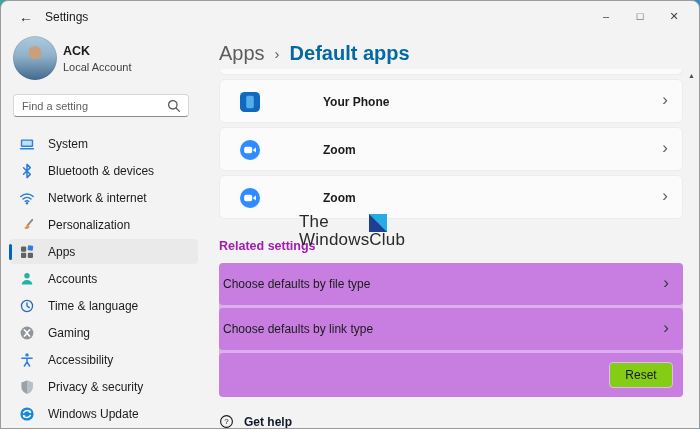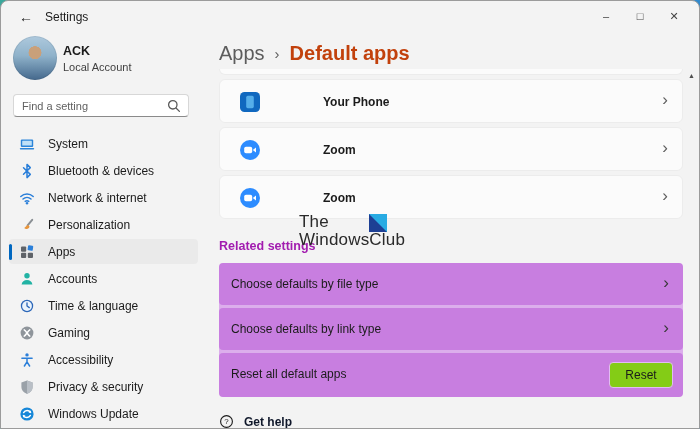--- a/index.html
+++ b/index.html
@@ -41,35 +41,35 @@
   .nav-item.selected{ background:#eaeaea; }
   .accent-pill{ position:absolute; left:0px; top:4.5px; width:3px; height:16px; border-radius:2px;
     background:#0067c0; }
   .nav-icon{ width:16px; height:16px; margin-left:10px; flex:0 0 16px; }
   .nav-label{ margin-left:13px; font-size:12px; color:#1b1b1b; white-space:nowrap; }
   
   .main{ position:absolute; left:218px; top:32px; width:464px; }
   .breadcrumb{ display:flex; align-items:center; height:28px; margin-top:6px; }
   .bc-parent{ font-size:20px; color:#5d5d5d; cursor:pointer; }
   .bc-sep{ font-size:15px; color:#5d5d5d; margin:0 10px; }
-  .bc-current{ font-size:20px; font-weight:600; color:#c2410c; }
+  .bc-current{ font-size:20px; font-weight:600; color:#0369a1; }
   .card-sliver{ margin-top:2px; height:6px; background:#fbfbfb;
     border:1px solid #ececec; border-top:none; border-radius:0 0 6px 6px; }
   .card{ position:relative; height:44px; margin-top:4px; background:#fbfbfb;
     border:1px solid #ececec; border-radius:6px; cursor:pointer; }
   .card .app-icon{ position:absolute; left:20px; top:12px; width:20px; height:20px; }
   .card .app-name{ position:absolute; left:103px; top:15px; font-size:12px; color:#1b1b1b;font-weight:bold; }
   .chev{ position:absolute; right:14px; top:50%; transform:translateY(-54%);
     font-size:17px; color:#5e5e5e; }
   .related-heading{ margin-top:20px; height:16px; font-size:12.5px; font-weight:bold; color:#a21caf; }
   .purple-group{ margin-top:8px; background:#dcaeec; border-radius:6px; }
   .p-row{ position:relative; height:42px; background:#c87ee0; border-radius:4px; cursor:pointer; }
   .p-row + .p-row{ margin-top:3px; }
   .p-row.last{ height:44px; }
-  .p-label{ position:absolute; left:12px; top:14px; font-size:12px; color:#1b1b1b;text-align:center; }
+  .p-label{ position:absolute; left:4px; top:14px; font-size:12px; color:#1b1b1b;text-align:center; }
   .p-row .chev{ color:#3a3a3a; }
   .reset-btn{ position:absolute; right:10px; top:9px; width:64px; height:26px;
     background:#84cc16; border:1px solid #e2bbf2; border-radius:4px;
     font-size:12px; color:#1b1b1b; display:flex; align-items:center; justify-content:center; cursor:pointer; }
   .watermark{ position:absolute; left:80px; top:180px; width:150px; }
   .wm-text{ font-size:17px; line-height:18px; color:#2a2a2a; letter-spacing:.2px; }
   .wm-logo{ position:absolute; left:70px; top:1px; width:18px; height:18px; }
   .get-help{ margin-top:17px; display:flex; align-items:center; gap:10px; cursor:pointer; }
   .gh-icon{ width:15px; height:15px; }
   .gh-label{ font-size:12px; font-weight:bold; color:#0f172a; }
@@ -286,21 +286,20 @@
     <div class="purple-group">
       <div class="p-row">
         <span class="p-label">Choose defaults by file type</span>
         <span class="chev">›</span>
       </div>
       <div class="p-row">
         <span class="p-label">Choose defaults by link type</span>
         <span class="chev">›</span>
       </div>
       <div class="p-row last">
-        <span class="p-label">Reset all default apps</span>
         <div class="reset-btn">Reset</div>
       </div>
     </div>
 
     <div class="get-help">
       <span class="gh-icon">
         <svg viewBox="0 0 16 16" width="15" height="15">
             <circle cx="8" cy="8" r="6.3" stroke="#1b1b1b" stroke-width="1.2" fill="none"></circle>
             <text x="8" y="11" font-size="8.5" text-anchor="middle" fill="#1b1b1b" font-family="Liberation Sans, sans-serif">?</text>
           </svg>

